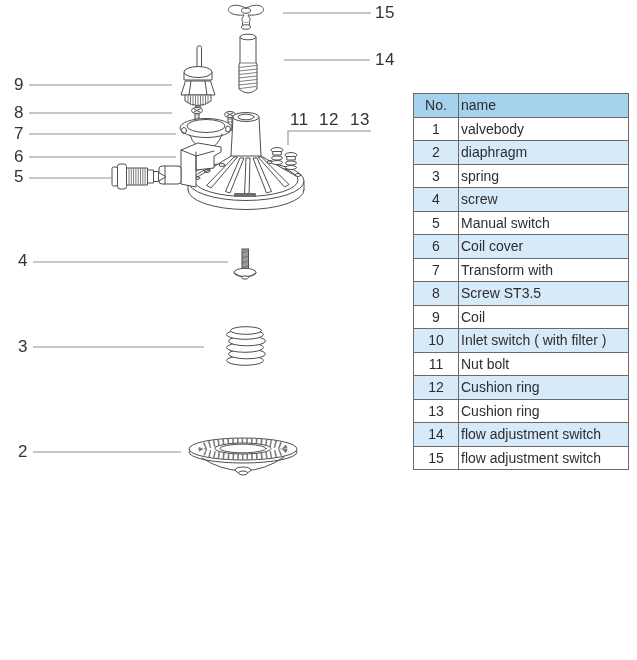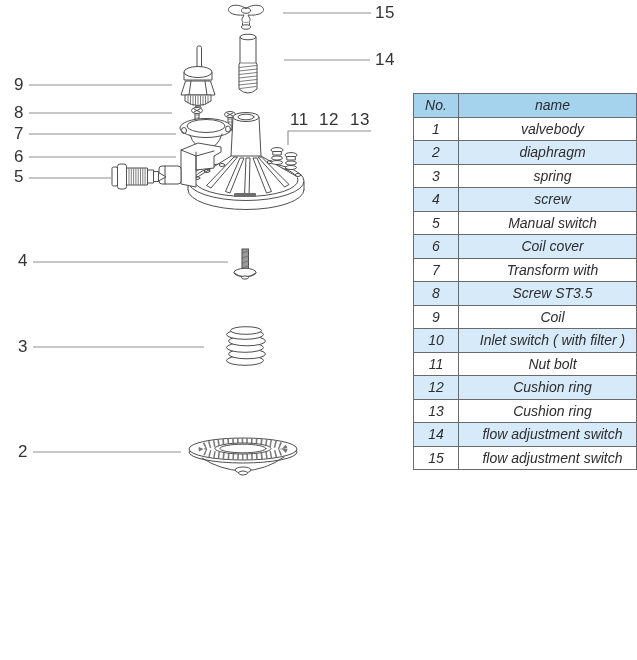--- a/index.html
+++ b/index.html
@@ -13,25 +13,25 @@
     user-select:none;white-space:nowrap;
   }
   
   table.parts{
     position:absolute;left:413px;top:93px;border-collapse:collapse;
     font-size:14px;color:#2d2d2d;table-layout:fixed;background:#fff;
     border:1px solid #4e4e4e;
   }
   table.parts th,table.parts td{
     border:1px solid #6a6a6a;height:22.5px;padding:0;line-height:1;
-    overflow:hidden;white-space:nowrap;font-style:italic;
+    overflow:hidden;white-space:nowrap;
   }
   table.parts th{font-weight:normal;background:#a5d3ee;}
   table.parts .c-no{width:44px;text-align:center;}
-  table.parts .c-name{width:167px;text-align:center;padding-left:10px;}
+  table.parts .c-name{width:167px;text-align:left;padding-left:2px;}
   table.parts tbody tr:nth-child(even){background:#d7eafa;}
   
   .fw{fill:#ffffff;stroke:#4f4f4f;stroke-width:1;stroke-linejoin:round;}
   .ln{fill:none;stroke:#4f4f4f;stroke-width:1;stroke-linecap:round;stroke-linejoin:round;}
   .th{fill:none;stroke:#6f6f6f;stroke-width:.9;stroke-linecap:round;}
   .lead{fill:none;stroke:#8f8f8f;stroke-width:1.1;}
   .dk{fill:#9a9a9a;stroke:#4f4f4f;stroke-width:1;}
 </style>
 </head>
 <body>

